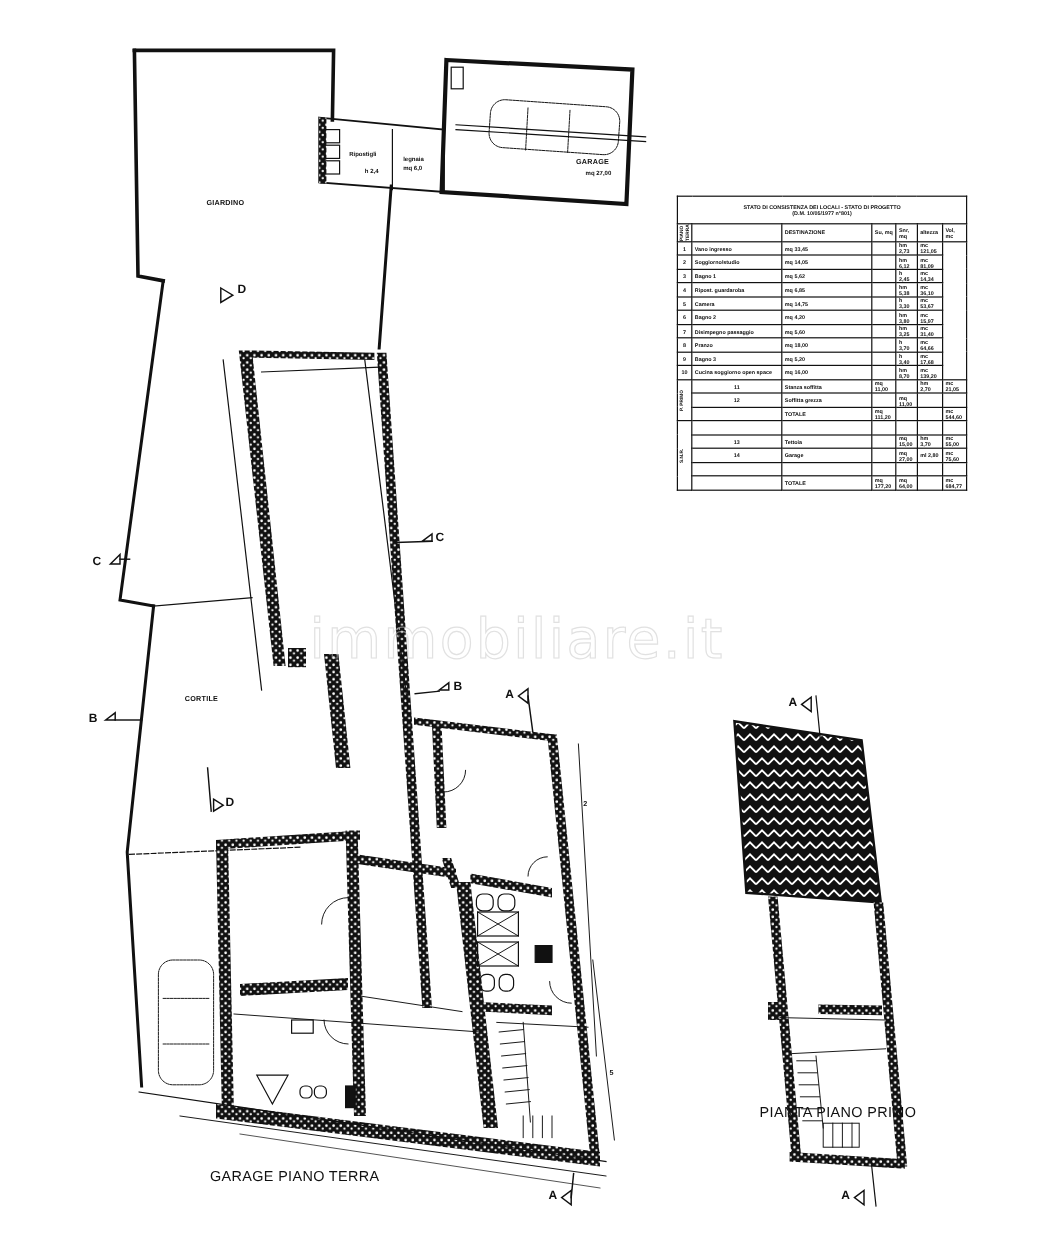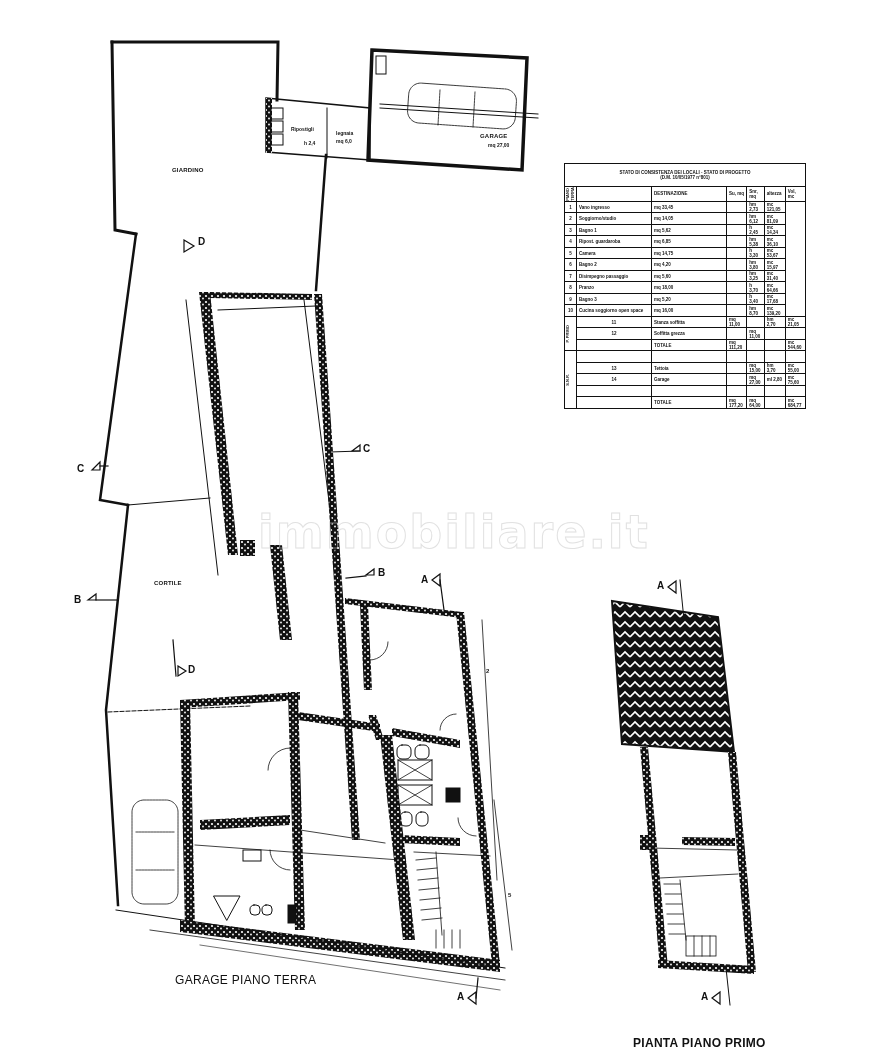--- a/index.html
+++ b/index.html
@@ -3,21 +3,21 @@
 <meta charset="utf-8">
 <style>
   html, body { margin:0; padding:0; background:#ffffff; }
   body { width:876px; height:1050px; position:relative; overflow:hidden; font-family:"Liberation Sans", sans-serif; color:#111; }
   #plan { position:absolute; left:0; top:0; width:876px; height:1050px; }
   .lbl { position:absolute; font-family:"Liberation Sans", sans-serif; color:#111; white-space:nowrap; }
   .tiny { font-size:5px; font-weight:bold; }
   .small { font-size:6px; font-weight:bold; letter-spacing:0.2px; }
   .title { font-size:12px; font-weight:normal; letter-spacing:0.3px; }
   .mark { font-size:10px; font-weight:bold; }
-  .watermark { position:absolute; left:258px; top:505px; font-family:"DejaVu Sans", sans-serif; font-size:46px; font-weight:bold; color:rgba(255,255,255,0.0); -webkit-text-stroke:1px rgba(200,200,200,0.55); letter-spacing:2px; }
+  .watermark { position:absolute; left:258px; top:505px; font-family:"DejaVu Sans", sans-serif; font-size:46px; font-weight:normal; color:rgba(255,255,255,0.0); -webkit-text-stroke:1px rgba(200,200,200,0.55); letter-spacing:2px; }
   
   #area-table { position:absolute; left:564px; top:163px; width:242px; border:1.5px solid #111; border-collapse:collapse; font-size:4.5px; font-weight:bold; background:#fff; }
   #area-table td, #area-table th { border:1px solid #111; height:10.5px; padding:0 2px; }
   #area-table .hdr { height:22px; text-align:center; font-size:4.5px; }
   #area-table .sec { width:7px; padding:0; }
   #area-table .num { width:7px; text-align:center; }
   #area-table .dest { width:70px; }
   #area-table .sec-label { writing-mode:vertical-rl; transform:rotate(180deg); font-size:4px; }
 </style>
 </head>
@@ -226,21 +226,21 @@
 <span class="lbl mark" style="left:188px;top:664px;">D</span>
 <span class="lbl mark" style="left:421px;top:574px;">A</span>
 <span class="lbl mark" style="left:457px;top:991px;">A</span>
 <span class="lbl mark" style="left:657px;top:580px;">A</span>
 <span class="lbl mark" style="left:701px;top:991px;">A</span>
 
 <span class="lbl small" style="left:486px;top:668px;">2</span>
 <span class="lbl small" style="left:508px;top:892px;">5</span>
 
 <span class="lbl title" style="left:175px;top:973px;">GARAGE PIANO TERRA</span>
-<span class="lbl title" style="left:633px;top:1036px;font-weight:bold;">PIANTA PIANO PRIMO</span>
+<span class="lbl title" style="left:633px;top:920px;">PIANTA PIANO PRIMO</span>
 
 <div class="watermark">immobiliare.it</div>
 
 <table id="area-table">
   <tbody>
       <tr>
     <td colspan="7" class="hdr">
       <div>STATO DI CONSISTENZA DEI LOCALI - STATO DI PROGETTO</div>
       <div>(D.M. 10/05/1977 n°801)</div>
     </td>

